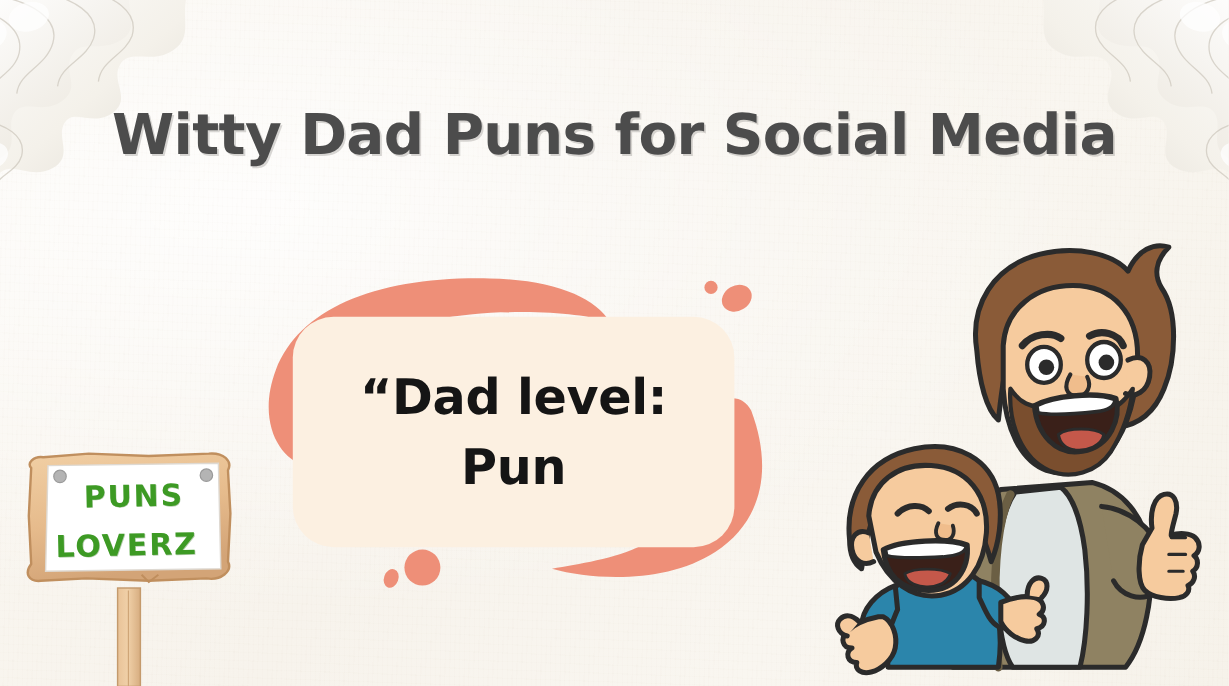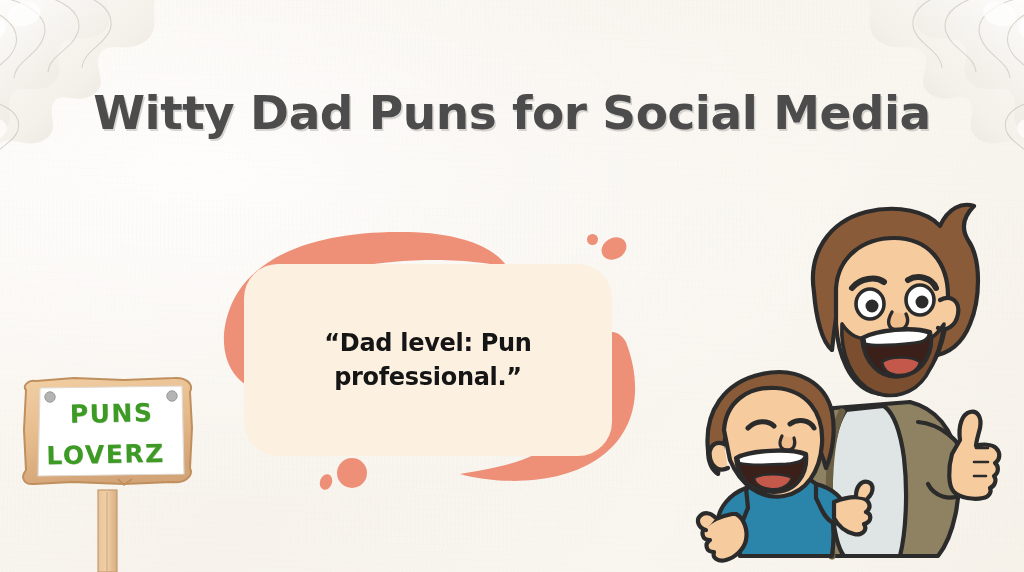--- a/index.html
+++ b/index.html
@@ -85,21 +85,21 @@
     height: 192px;
     background: #fcf0e1;
     border-radius: 34px;
     display: flex;
     align-items: center;
     justify-content: center;
   }
   #quote-text {
     font-family: "DejaVu Sans", sans-serif;
     font-weight: bold;
-    font-size: 24px;
+    font-size: 41px;
     line-height: 1.42;
     color: #151515;
     text-align: center;
     padding: 0 16px;
     letter-spacing: -0.3px;
   }
   .dot {
     position: absolute;
     background: #ee8f78;
     border-radius: 50%;
@@ -204,21 +204,20 @@
 
   <div id="quote-block">
     <svg id="quote-swoosh" viewBox="0 0 460 280" width="460" height="280" xmlns="http://www.w3.org/2000/svg">
       <path d="M212,10 C120,8 54,34 34,86 C18,128 36,160 58,166 C74,170 82,148 76,124 C66,84 108,48 196,40 C250,35 292,40 312,46 C300,26 266,11 212,10 Z" fill="#ee8f78"></path>
       <path d="M430,120 C448,168 440,212 400,238 C360,264 300,262 264,252 C286,248 316,244 340,232 C382,211 400,180 394,148 C390,126 398,112 412,110 C420,109 426,113 430,120 Z" fill="#ee8f78"></path>
     </svg>
 
     <div id="quote-card">
       <div id="quote-text">
         <span>“Dad level: Pun</span><br>
-        <span>professional.”</span>
       </div>
     </div>
   </div>
 
   <div class="dot" style="left:587px; top:234px; width:11px; height:11px;"></div>
   <div class="dot" style="left:601px; top:238px; width:26px; height:21px; transform:rotate(-30deg);"></div>
   <div class="dot" style="left:320px; top:474px; width:12px; height:16px; transform:rotate(20deg);"></div>
   <div class="dot" style="left:337px; top:458px; width:30px; height:30px;"></div>
 
   <div id="sign">

